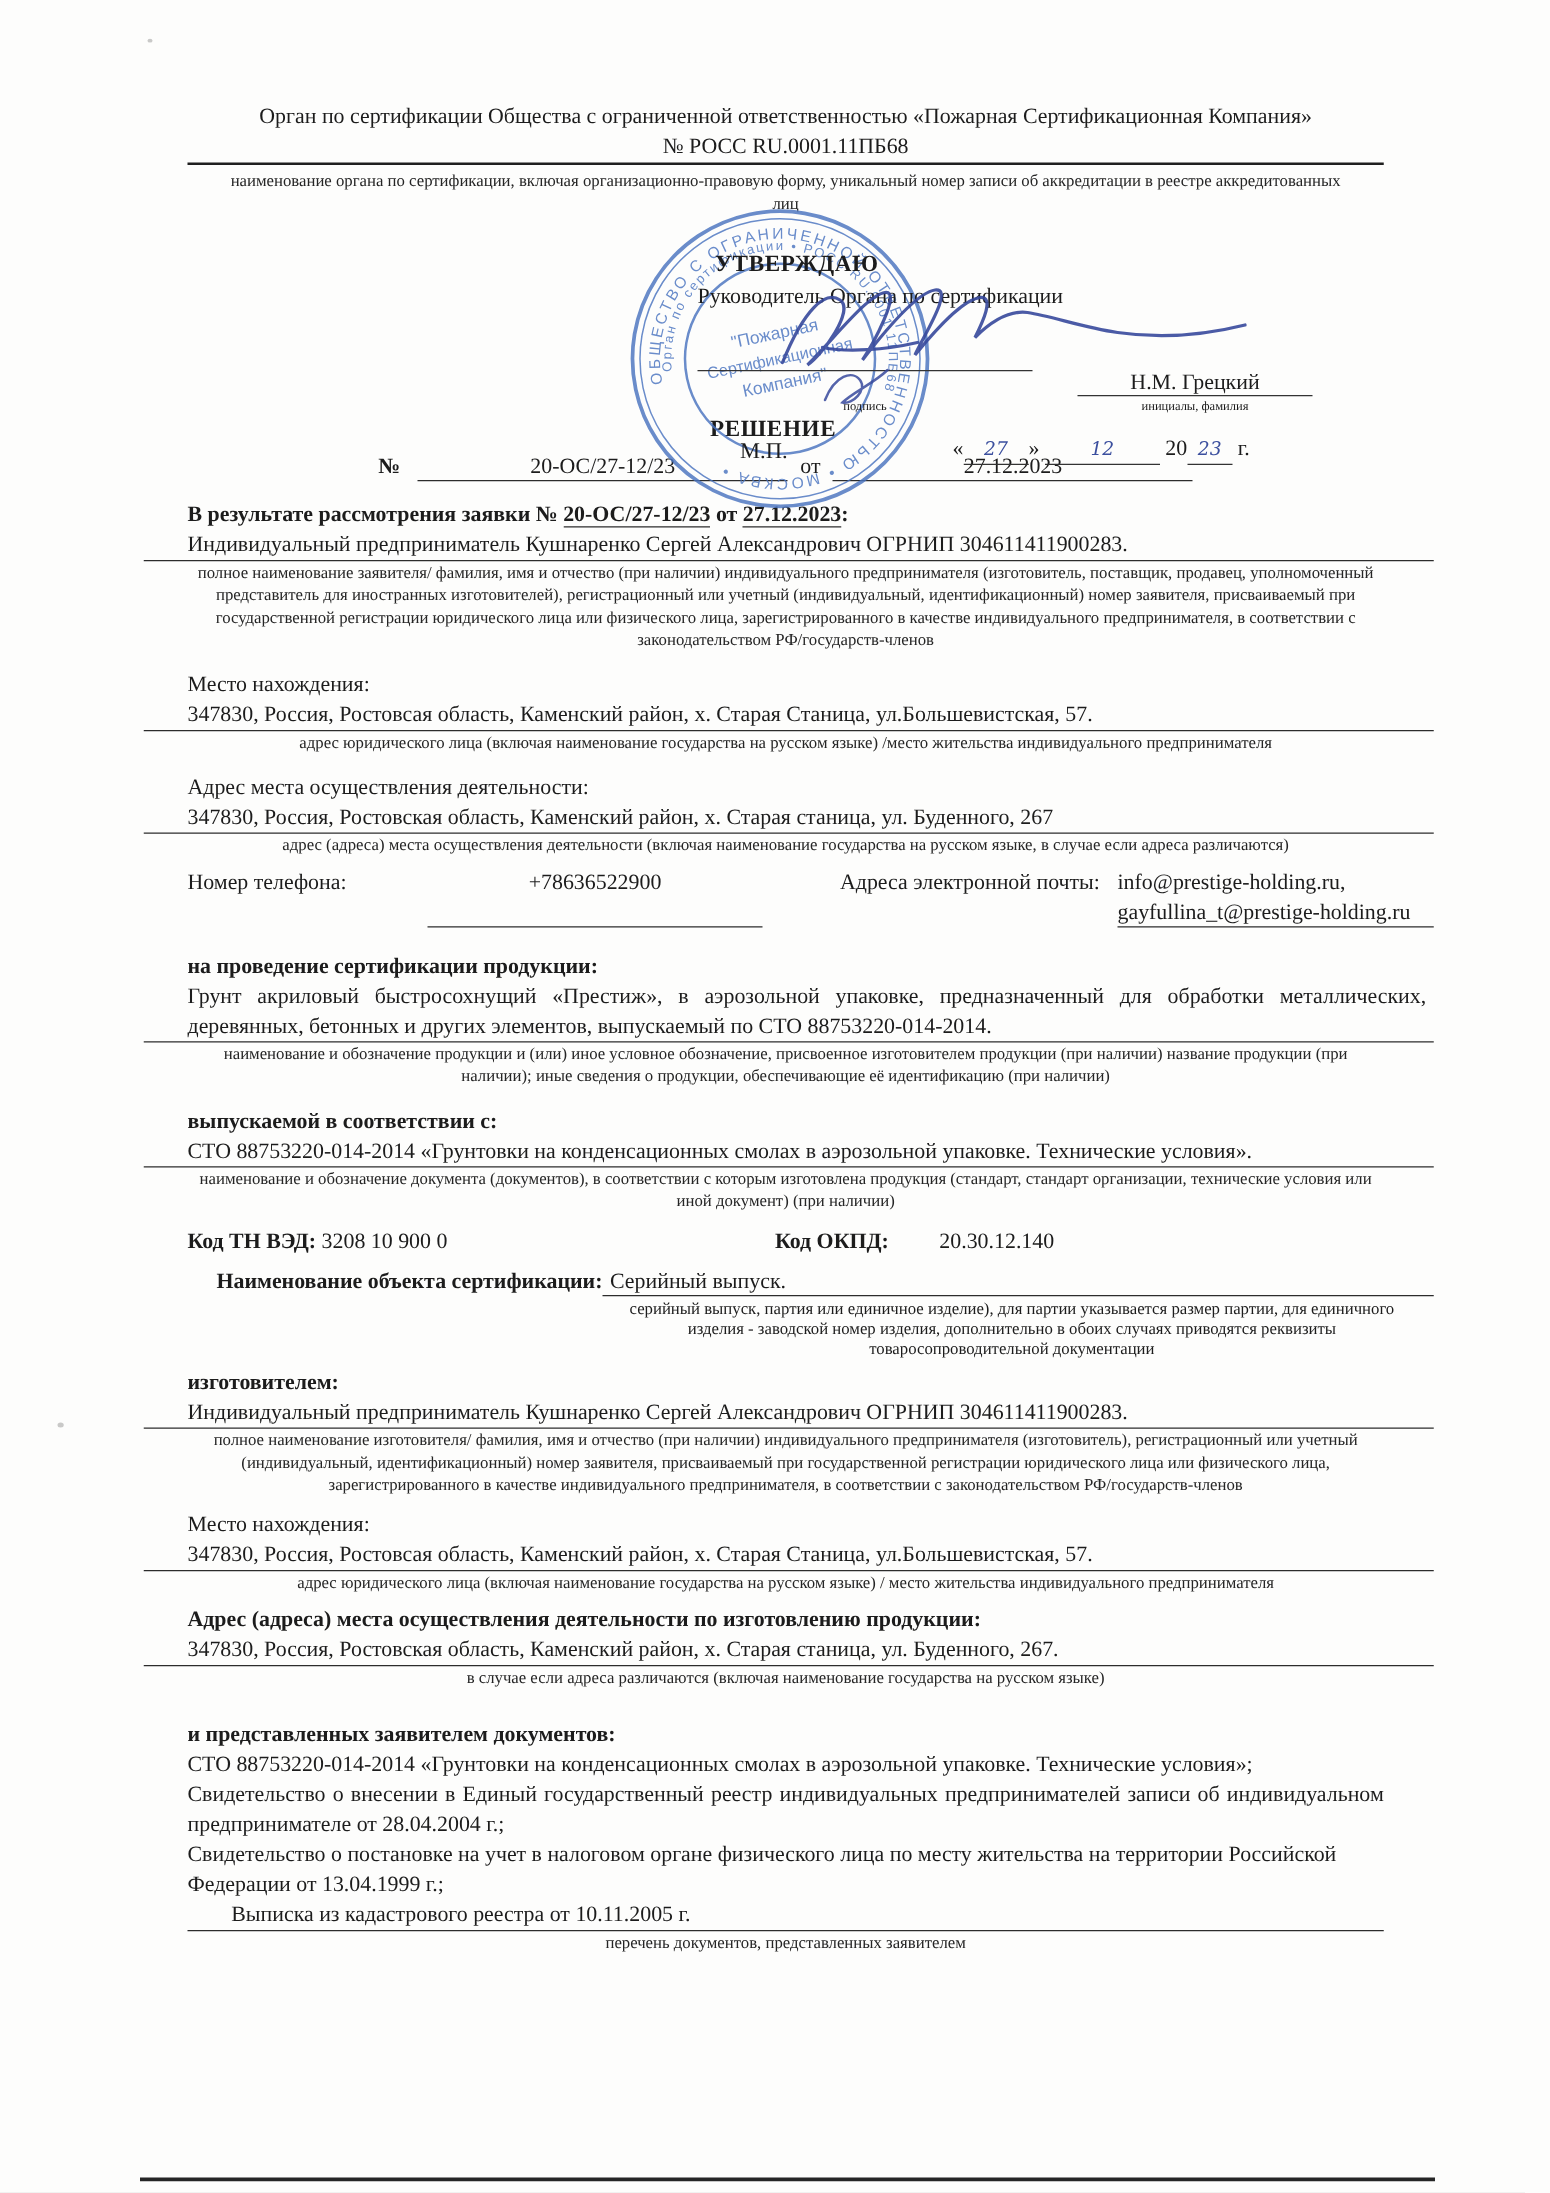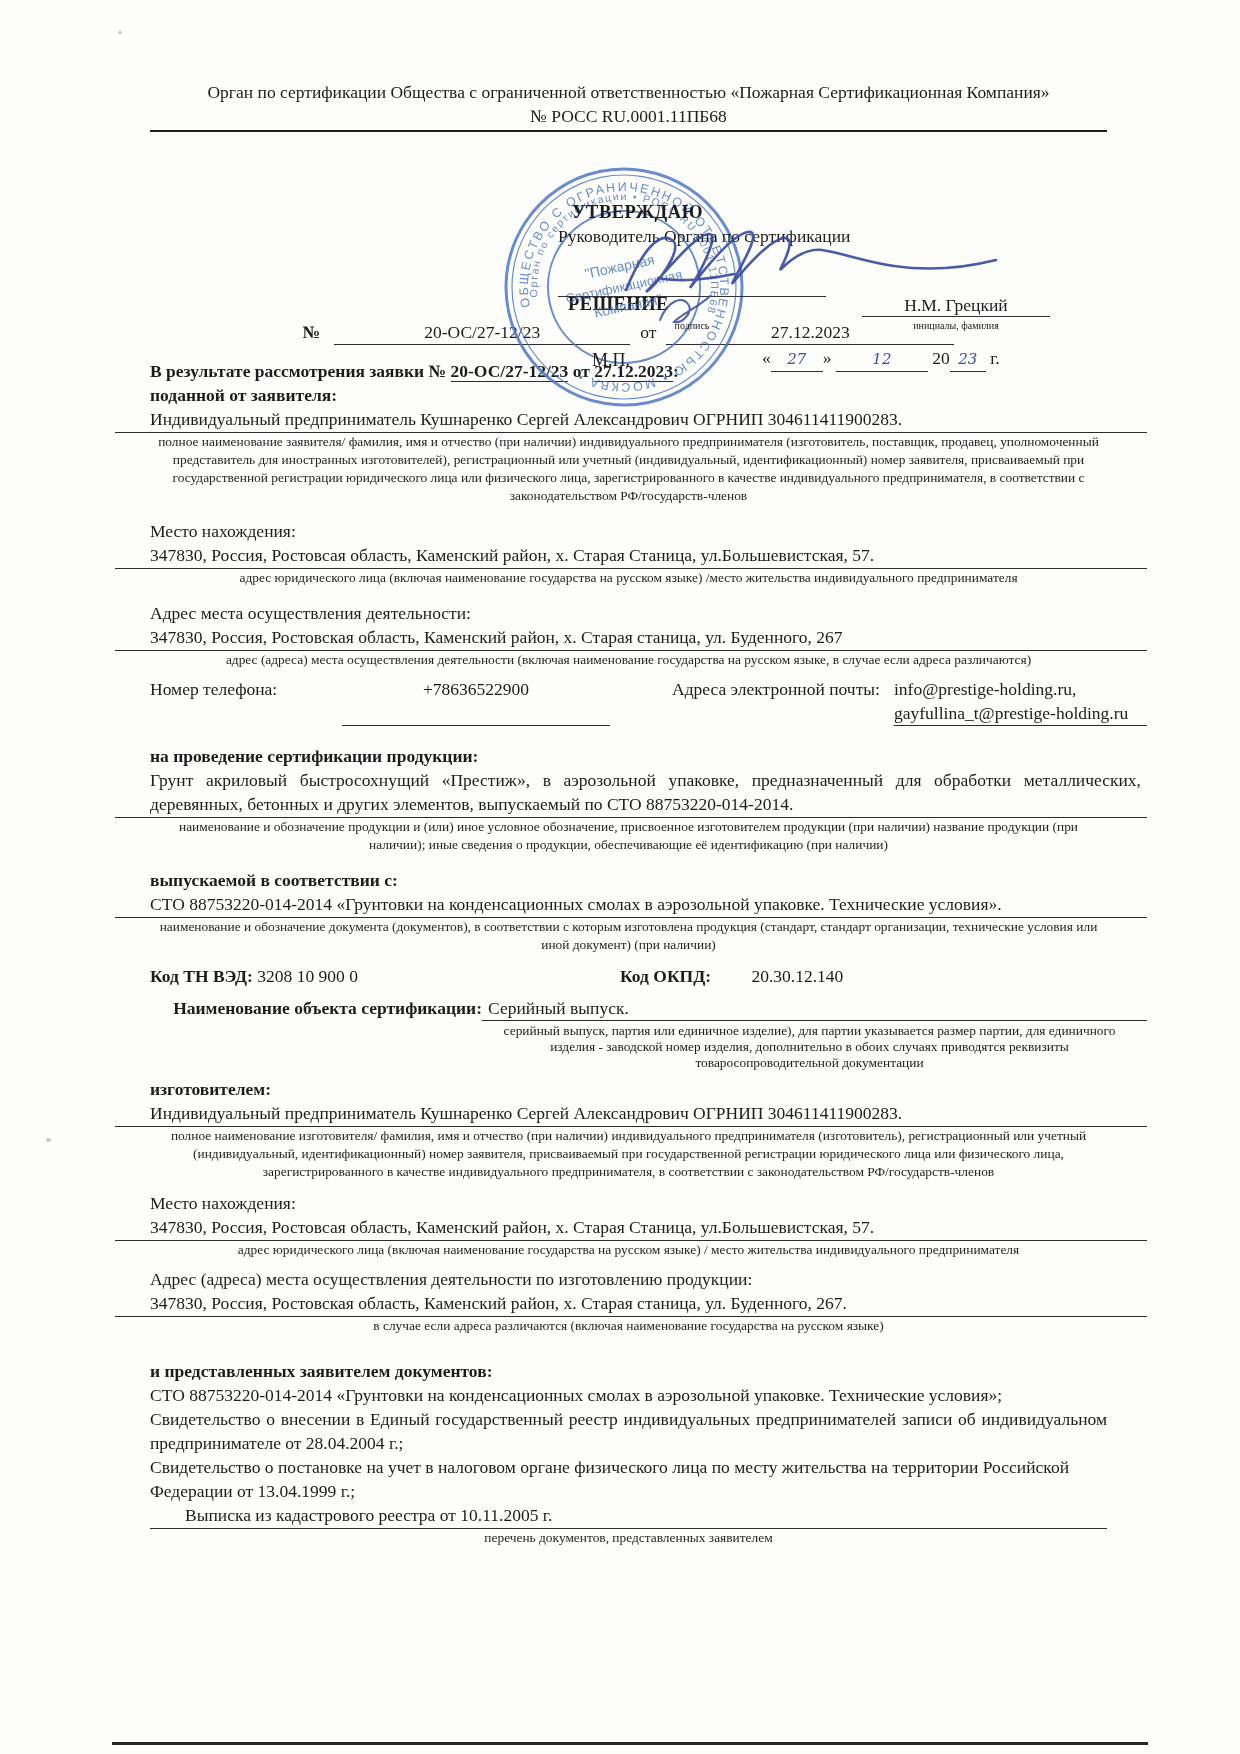--- a/index.html
+++ b/index.html
@@ -117,38 +117,38 @@
         <span>г.</span>
       </span>
     </div>
   </div>
 
   <div class="content">
 
     <div class="center">Орган по сертификации Общества с ограниченной ответственностью «Пожарная Сертификационная Компания»</div>
     <div class="center">№ РОСС RU.0001.11ПБ68</div>
     <hr class="rule">
+    <div class="cap" style="width:900px;margin:0 auto;">наименование органа по сертификации, включая организационно-правовую форму, уникальный номер записи об аккредитации в реестре аккредитованных лиц</div>
 
     <div class="decision">
       <div class="dec-title">РЕШЕНИЕ</div>
       <div class="dec-line">
         <span class="dec-no">№</span>
         <span class="dec-num">20-ОС/27-12/23</span>
         <span class="dec-ot">от</span>
         <span class="dec-date">27.12.2023</span>
       </div>
     </div>
 
     <div class="sec b">
       <span>В результате рассмотрения заявки №</span>
       <span class="u">20-ОС/27-12/23</span>
       <span>от</span>
       <span class="u">27.12.2023</span><span>:</span>
     </div>
-    <div class="b">поданной от заявителя:</div>
 
     <div class="val ext">Индивидуальный предприниматель Кушнаренко Сергей Александрович ОГРНИП 304611411900283.</div>
     <div class="cap">полное наименование заявителя/ фамилия, имя и отчество (при наличии) индивидуального предпринимателя (изготовитель, поставщик, продавец, уполномоченный представитель для иностранных изготовителей), регистрационный или учетный (индивидуальный, идентификационный) номер заявителя, присваиваемый при государственной регистрации юридического лица или физического лица, зарегистрированного в качестве индивидуального предпринимателя, в соответствии с законодательством РФ/государств-членов</div>
 
     <div class="sec">Место нахождения:</div>
     <div class="val ext">347830, Россия, Ростовсая область, Каменский район, х. Старая Станица, ул.Большевистская, 57.</div>
     <div class="cap">адрес юридического лица (включая наименование государства на русском языке) /место жительства индивидуального предпринимателя</div>
 
     <div class="sec">Адрес места осуществления деятельности:</div>
     <div class="val ext">347830, Россия, Ростовская область, Каменский район, х. Старая станица, ул. Буденного, 267</div>
@@ -192,21 +192,21 @@
     </div>
 
     <div class="b" style="margin-top:6px;">изготовителем:</div>
     <div class="val ext">Индивидуальный предприниматель Кушнаренко Сергей Александрович ОГРНИП 304611411900283.</div>
     <div class="cap">полное наименование изготовителя/ фамилия, имя и отчество (при наличии) индивидуального предпринимателя (изготовитель), регистрационный или учетный (индивидуальный, идентификационный) номер заявителя, присваиваемый при государственной регистрации юридического лица или физического лица, зарегистрированного в качестве индивидуального предпринимателя, в соответствии с законодательством РФ/государств-членов</div>
 
     <div class="sec" style="margin-top:10px;">Место нахождения:</div>
     <div class="val ext">347830, Россия, Ростовсая область, Каменский район, х. Старая Станица, ул.Большевистская, 57.</div>
     <div class="cap">адрес юридического лица (включая наименование государства на русском языке) / место жительства индивидуального предпринимателя</div>
 
-    <div style="margin-top:8px;">Адрес (адреса) места осуществления деятельности по изготовлению продукции:</div>
+    <div style="margin-top:8px;font-weight:bold;">Адрес (адреса) места осуществления деятельности по изготовлению продукции:</div>
     <div class="val ext">347830, Россия, Ростовская область, Каменский район, х. Старая станица, ул. Буденного, 267.</div>
     <div class="cap">в случае если адреса различаются (включая наименование государства на русском языке)</div>
 
     <div class="b" style="margin-top:24px;">и представленных заявителем документов:</div>
     <p class="doc-item">СТО 88753220-014-2014 «Грунтовки на конденсационных смолах в аэрозольной упаковке. Технические условия»;</p>
     <p class="doc-item just">Свидетельство о внесении в Единый государственный реестр индивидуальных предпринимателей записи об индивидуальном предпринимателе от 28.04.2004 г.;</p>
     <p class="doc-item">Свидетельство о постановке на учет в налоговом органе физического лица по месту жительства на территории Российской Федерации от 13.04.1999 г.;</p>
     <p class="doc-item val ext">Выписка из кадастрового реестра от 10.11.2005 г.</p>
     <div class="cap">перечень документов, представленных заявителем</div>
   </div>

